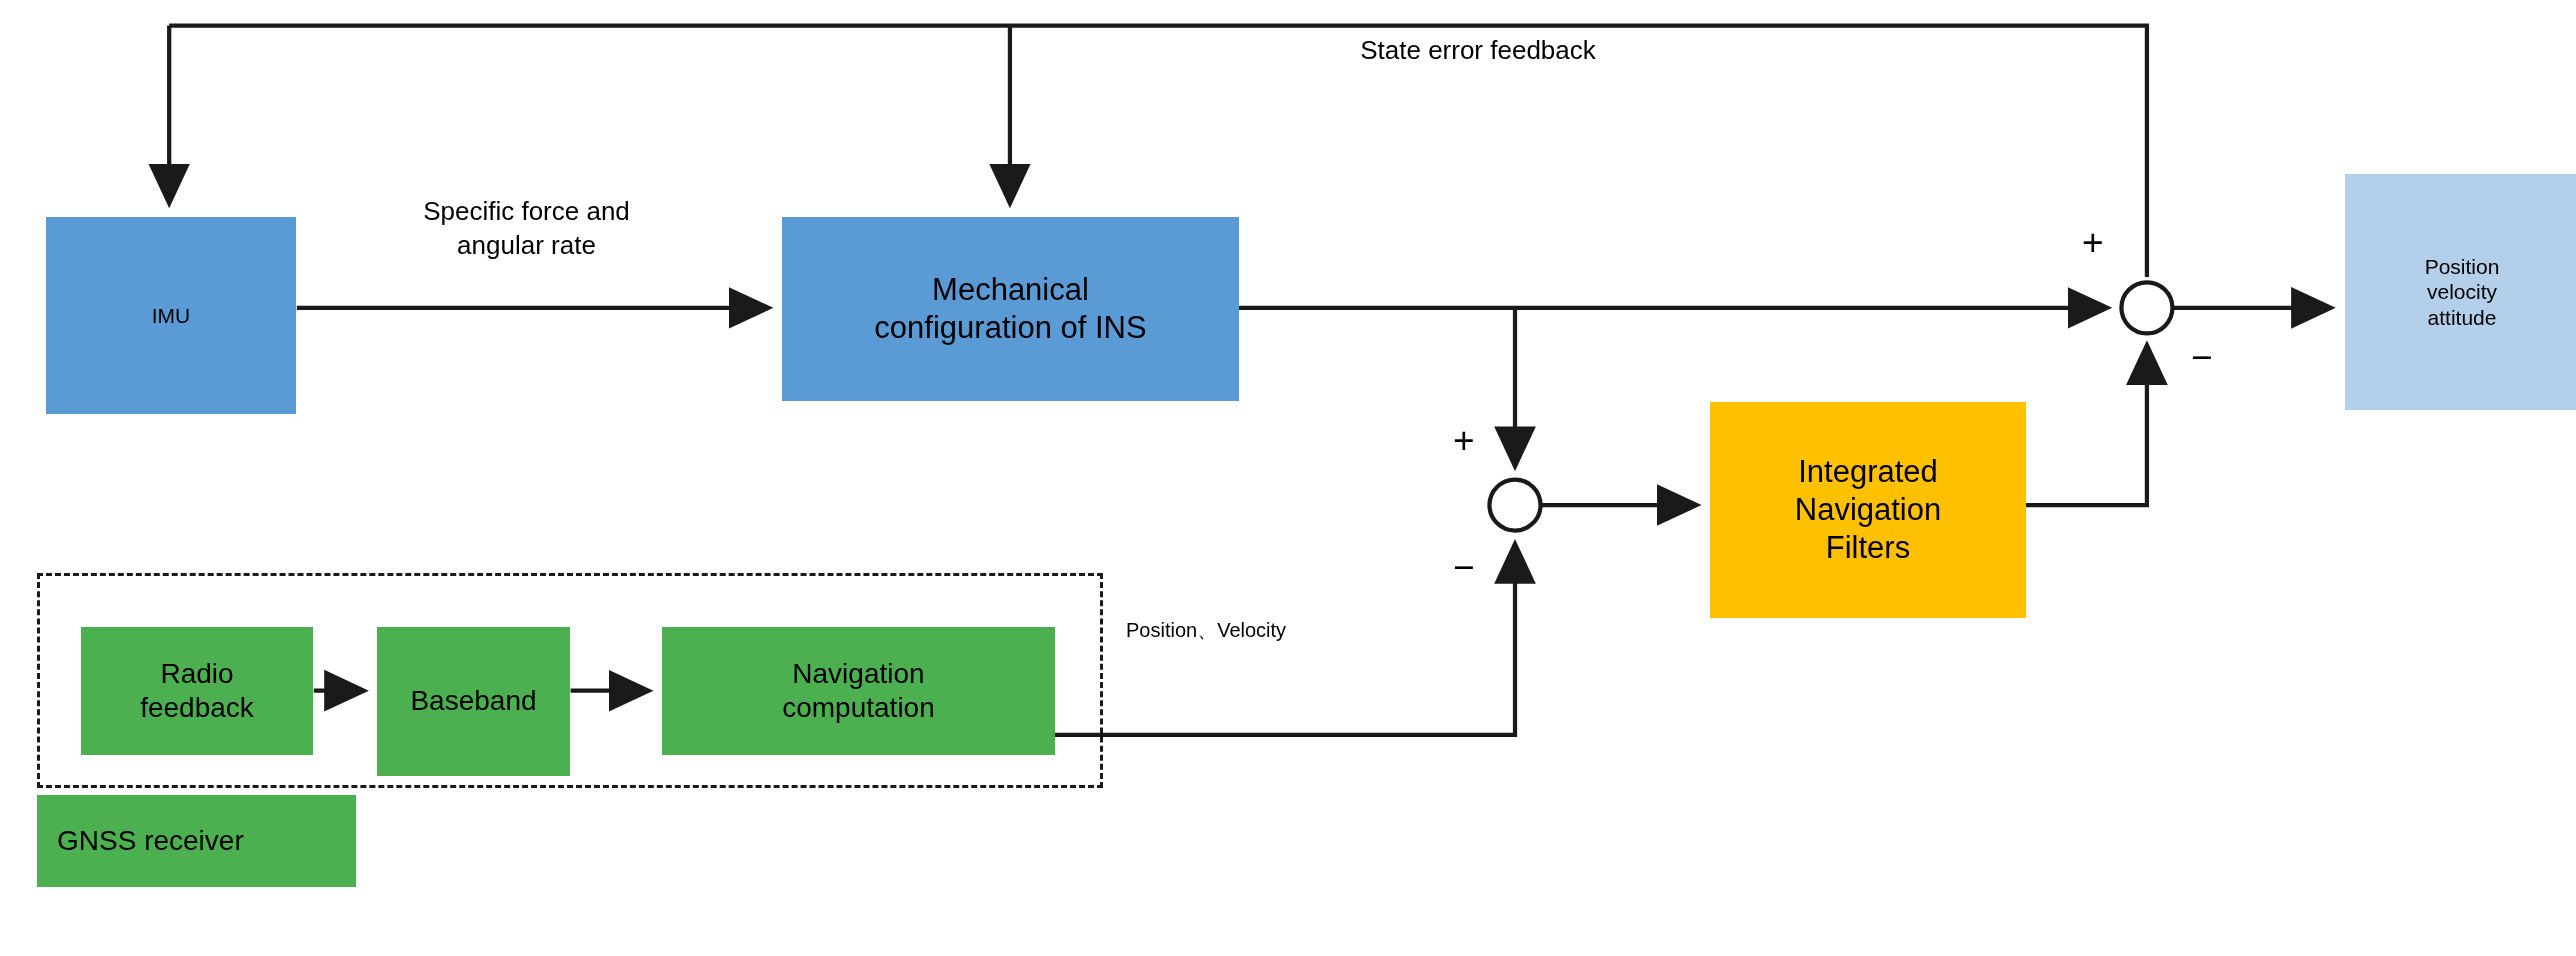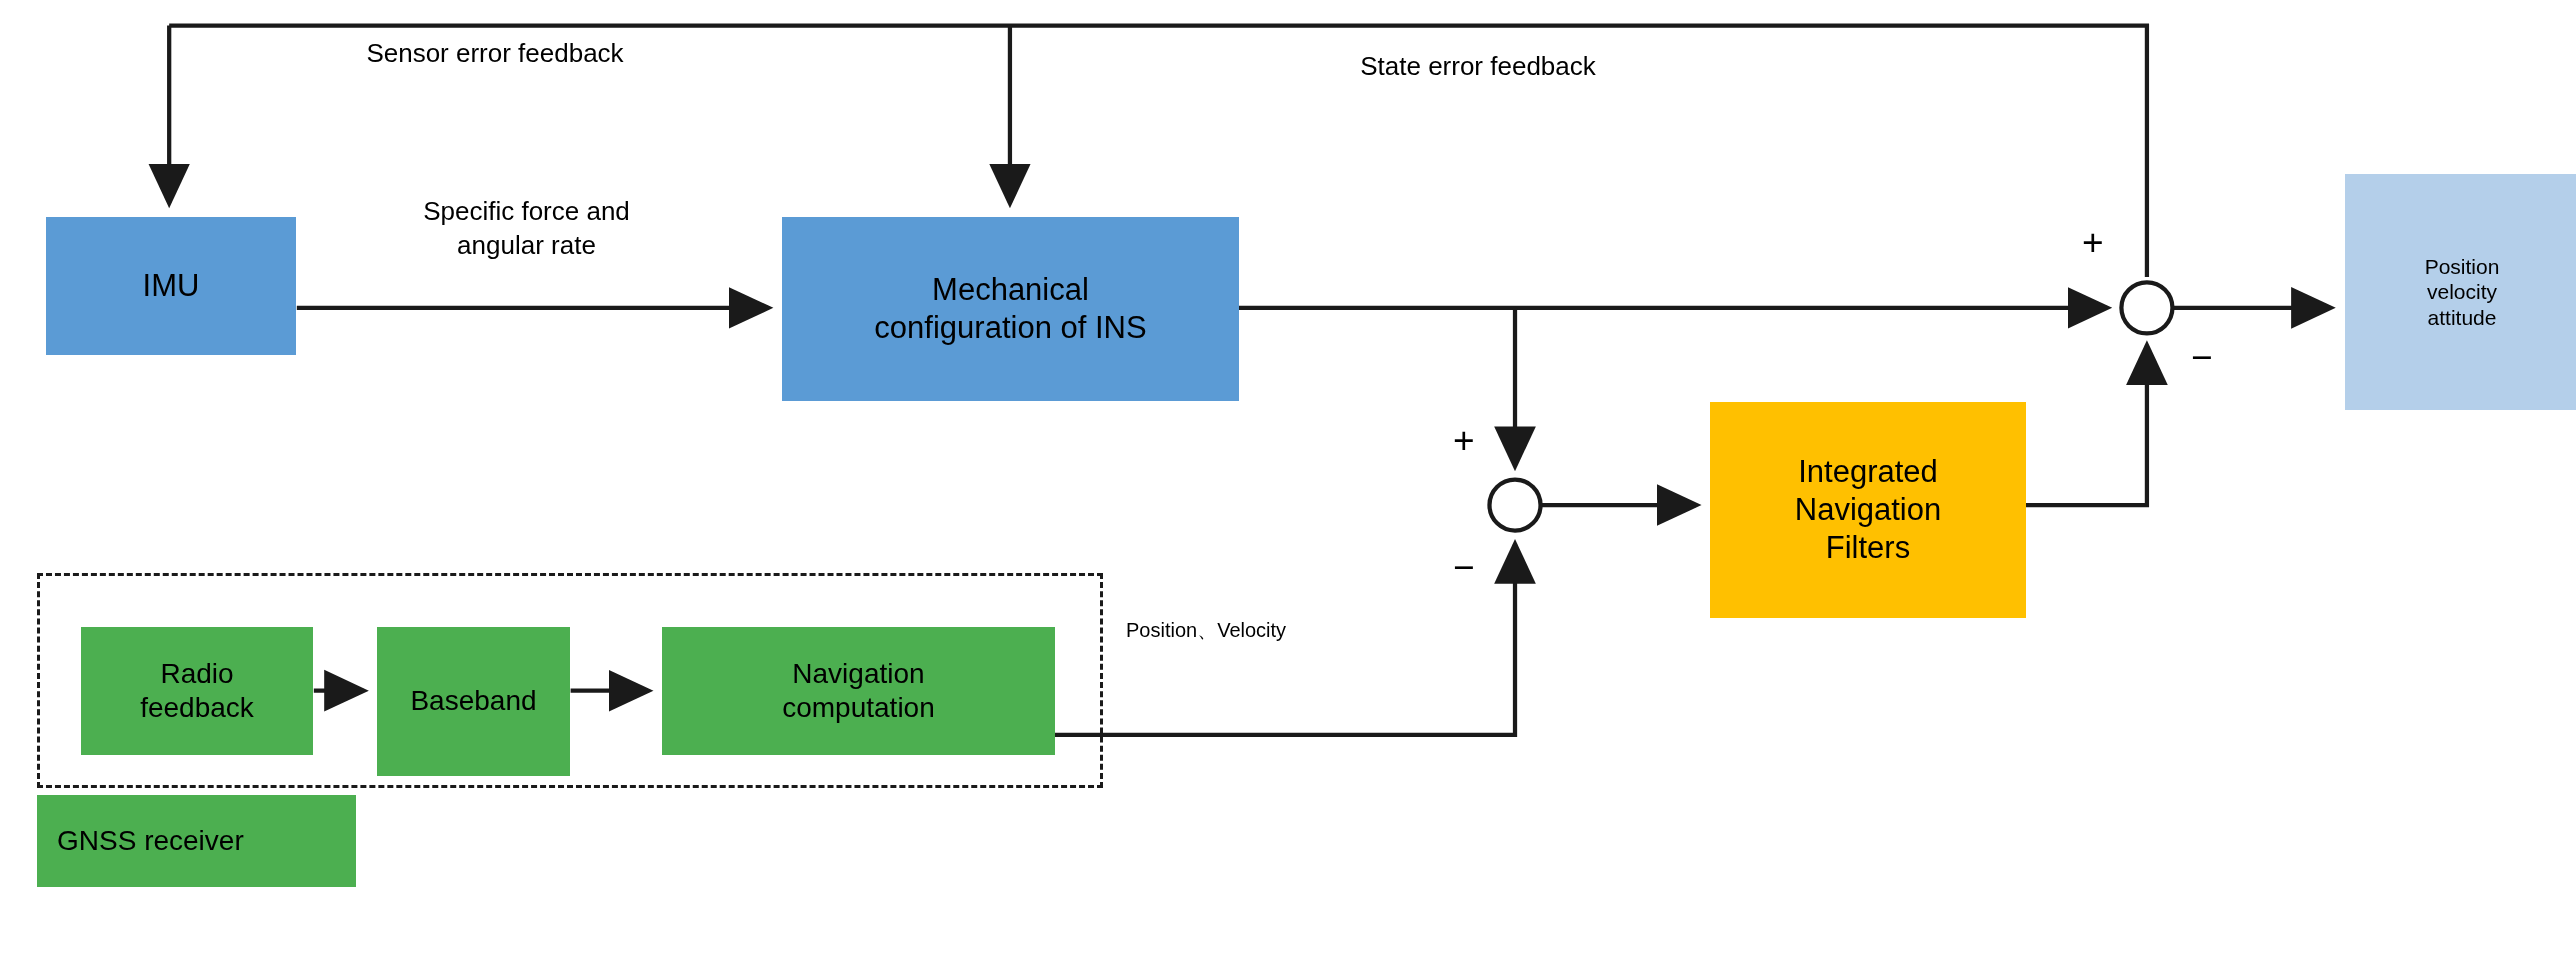--- a/index.html
+++ b/index.html
@@ -52,21 +52,21 @@
       <path d="M405,893 L469,893" marker-end="url(#ah)"></path>
       <path d="M737,893 L837,893" marker-end="url(#ah)"></path>
 
       <path d="M1363,950 L1958,950 L1958,704" marker-end="url(#ah)"></path>
 
       <circle cx="1958" cy="653" r="33" fill="#ffffff" stroke="#1a1a1a" stroke-width="5.5"></circle>
       <circle cx="2775" cy="398" r="33" fill="#ffffff" stroke="#1a1a1a" stroke-width="5.5"></circle>
     </g>
   </svg>
 
-  <div class="box blue" style="left:46px;top:217px;width:250px;height:138px;font-size:31px;">IMU</div>
+  <div class="box blue" style="left:46px;top:217px;width:250px;height:197px;font-size:21px;">IMU</div>
 
   <div class="box blue" style="left:782px;top:217px;width:457px;height:184px;font-size:31px;">Mechanical
 configuration of INS</div>
 
   <div class="box orange" style="left:1710px;top:402px;width:316px;height:216px;font-size:31px;">Integrated
 Navigation
 Filters</div>
 
   <div class="box lblue" style="left:2345px;top:174px;width:234px;height:236px;font-size:21px;">Position
 velocity
@@ -77,23 +77,22 @@
   <div class="box green" style="left:81px;top:627px;width:232px;height:128px;font-size:28px;">Radio
 feedback</div>
 
   <div class="box green" style="left:377px;top:627px;width:193px;height:149px;font-size:28px;">Baseband</div>
 
   <div class="box green" style="left:662px;top:627px;width:393px;height:128px;font-size:28px;">Navigation
 computation</div>
 
   <div class="box green leftal" style="left:37px;top:795px;width:319px;height:92px;font-size:28px;">GNSS receiver</div>
 
-  <div class="lbl" style="left:255px;top:37px;width:480px;font-size:26px;">Sensor error feedback</div>
 
-  <div class="lbl" style="left:1207px;top:50px;width:542px;font-size:26px;">State error feedback</div>
+  <div class="lbl" style="left:1207px;top:34px;width:542px;font-size:26px;">State error feedback</div>
 
   <div class="lbl" style="left:310px;top:195px;width:433px;font-size:26px;">Specific force and
 angular rate</div>
 
   <div class="lbl" style="left:1126px;top:617px;width:371px;font-size:20px;text-align:left;">Position、Velocity</div>
 
   <div class="sign" style="left:1453px;top:422px;font-size:37px;">+</div>
 
   <div class="sign" style="left:1453px;top:549px;font-size:37px;">−</div>
 

